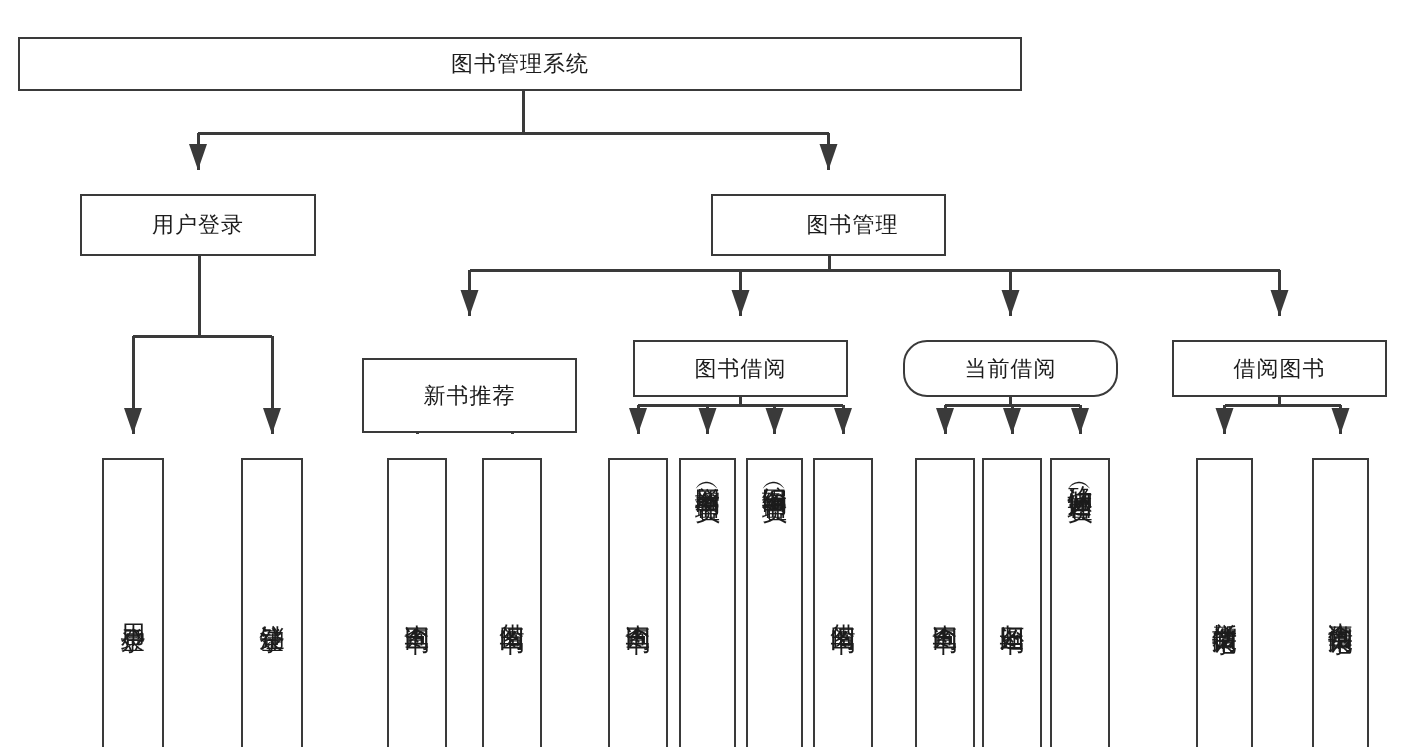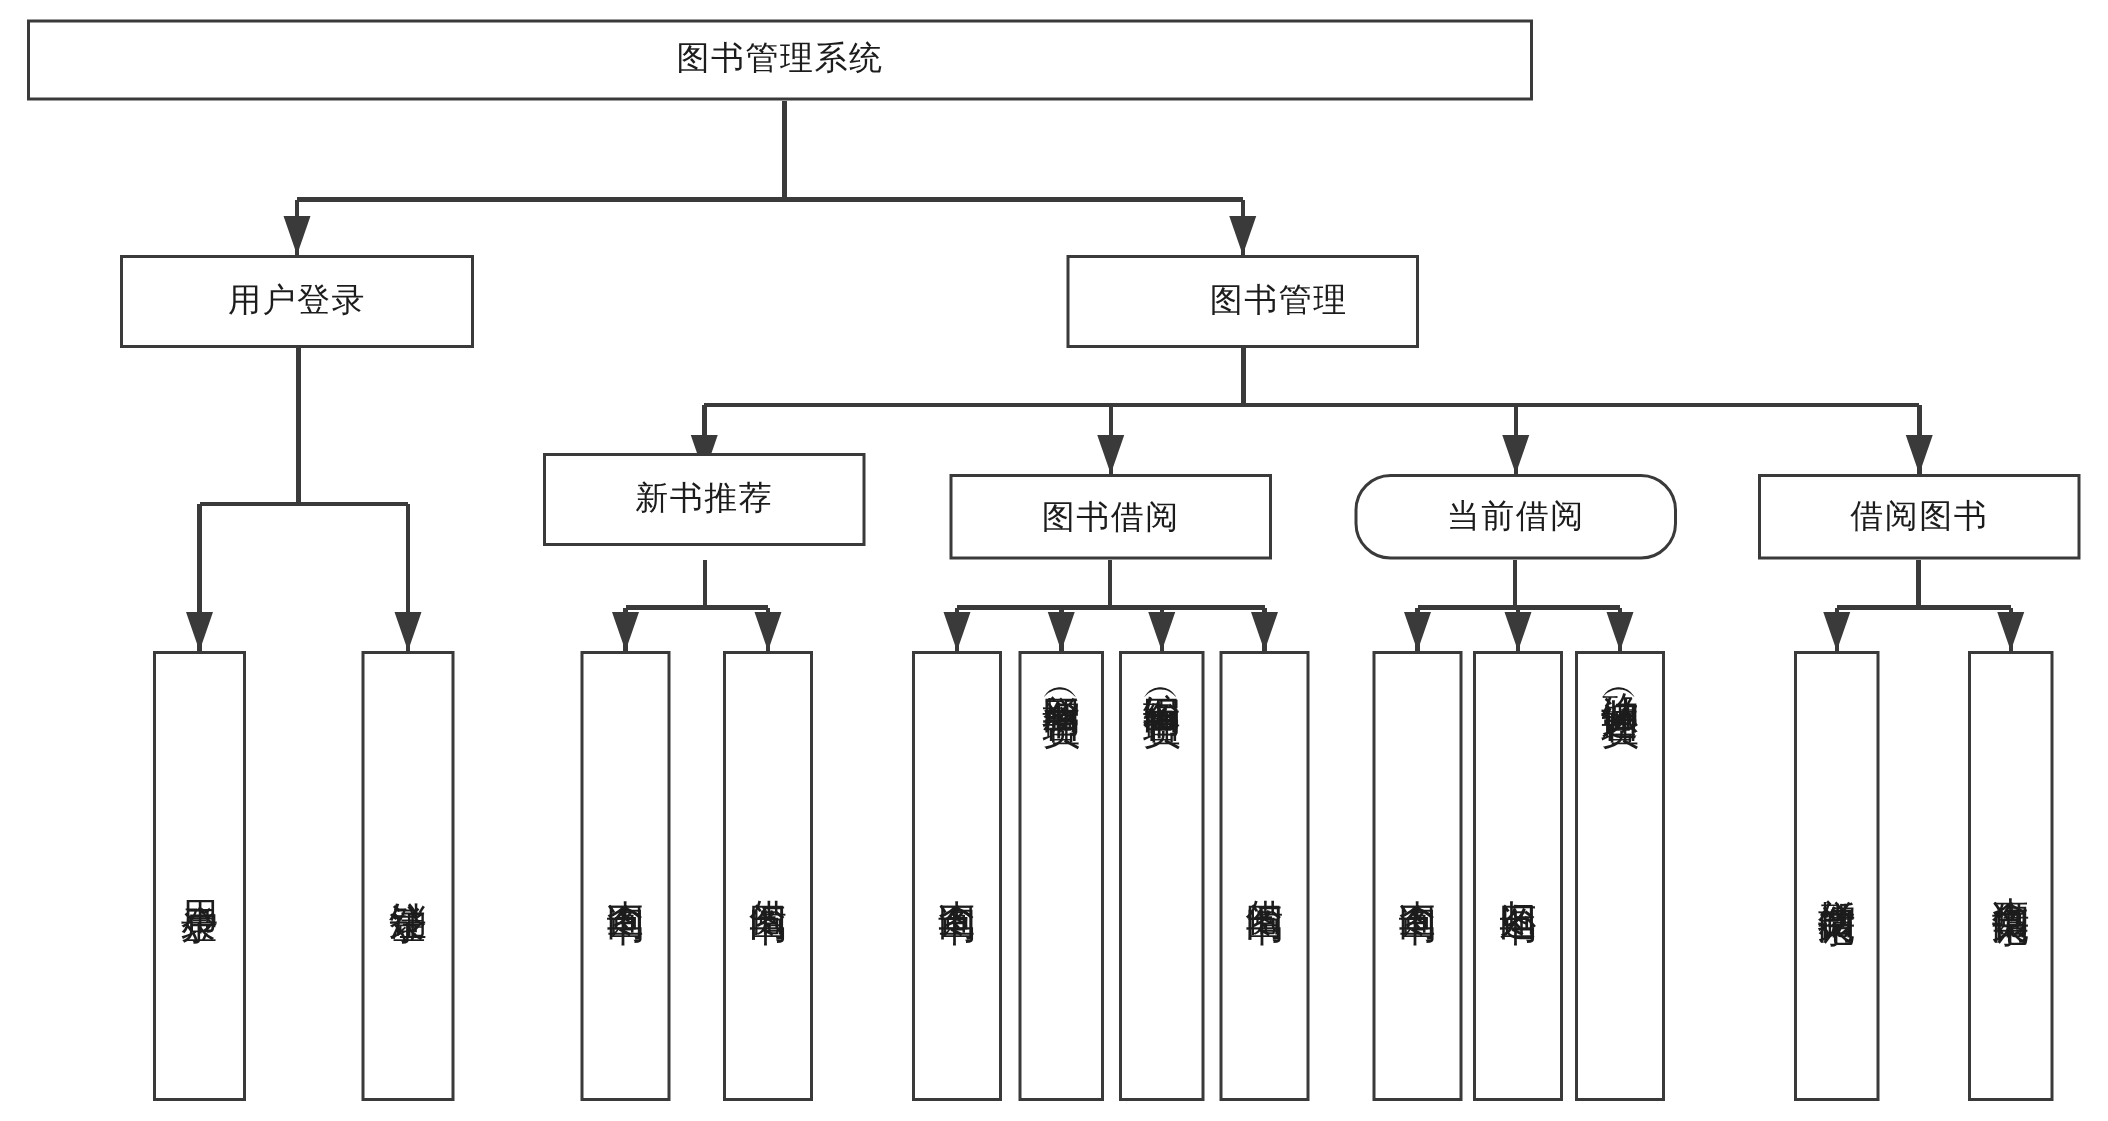--- a/index.html
+++ b/index.html
@@ -9,21 +9,21 @@
     font-family:"DejaVu Sans","Liberation Sans",sans-serif;
     color:#1c1c1c;
   }
   #diagram-root{position:relative;width:1405px;height:747px;background:#fff;}
   svg#tree-svg{position:absolute;left:0;top:0;width:1405px;height:747px;}
 
   .node-box{
     position:absolute;background:#ffffff;
     border:2px solid #3a3a3a;
     box-sizing:border-box;
-    display:flex;align-items:center;justify-content:center;
+    display:flex;align-items:center;justify-content:center;margin-top:24px;
   }
   .node-box.horizontal .node-label{
     font-size:22px;line-height:1.15;letter-spacing:1px;white-space:nowrap;
   }
   .node-box.vertical{align-items:flex-start;padding-top:6px;}
   .node-box.vertical .node-label{
     writing-mode:vertical-rl;text-orientation:upright;
     font-size:25px;line-height:1.32;letter-spacing:2px;
     white-space:nowrap;text-align:center;
   }
@@ -97,21 +97,21 @@
   <div id="node-layer">
       <div class="node-box horizontal" style="left: 18px; top: 13px; width: 1004px; height: 54px;">
         <span class="node-label">图书管理系统</span>
       </div>
       <div class="node-box horizontal" style="left: 80px; top: 170px; width: 236px; height: 62px;">
         <span class="node-label">用户登录</span>
       </div>
       <div class="node-box horizontal" style="left: 711px; top: 170px; width: 235px; height: 62px; padding-left: 48px;">
         <span class="node-label">图书管理</span>
       </div>
-      <div class="node-box horizontal" style="left: 362px; top: 302px; width: 215px; height: 62px;">
+      <div class="node-box horizontal" style="left: 362px; top: 334px; width: 215px; height: 75px;">
         <span class="node-label">新书推荐</span>
       </div>
       <div class="node-box horizontal" style="left: 633px; top: 316px; width: 215px; height: 57px; font-family: Liberation Serif, serif;">
         <span class="node-label">图书借阅</span>
       </div>
       <div class="node-box horizontal" style="left: 903px; top: 316px; width: 215px; height: 57px; border-radius: 24px;">
         <span class="node-label">当前借阅</span>
       </div>
       <div class="node-box horizontal" style="left: 1172px; top: 316px; width: 215px; height: 57px;">
         <span class="node-label">借阅图书</span>

